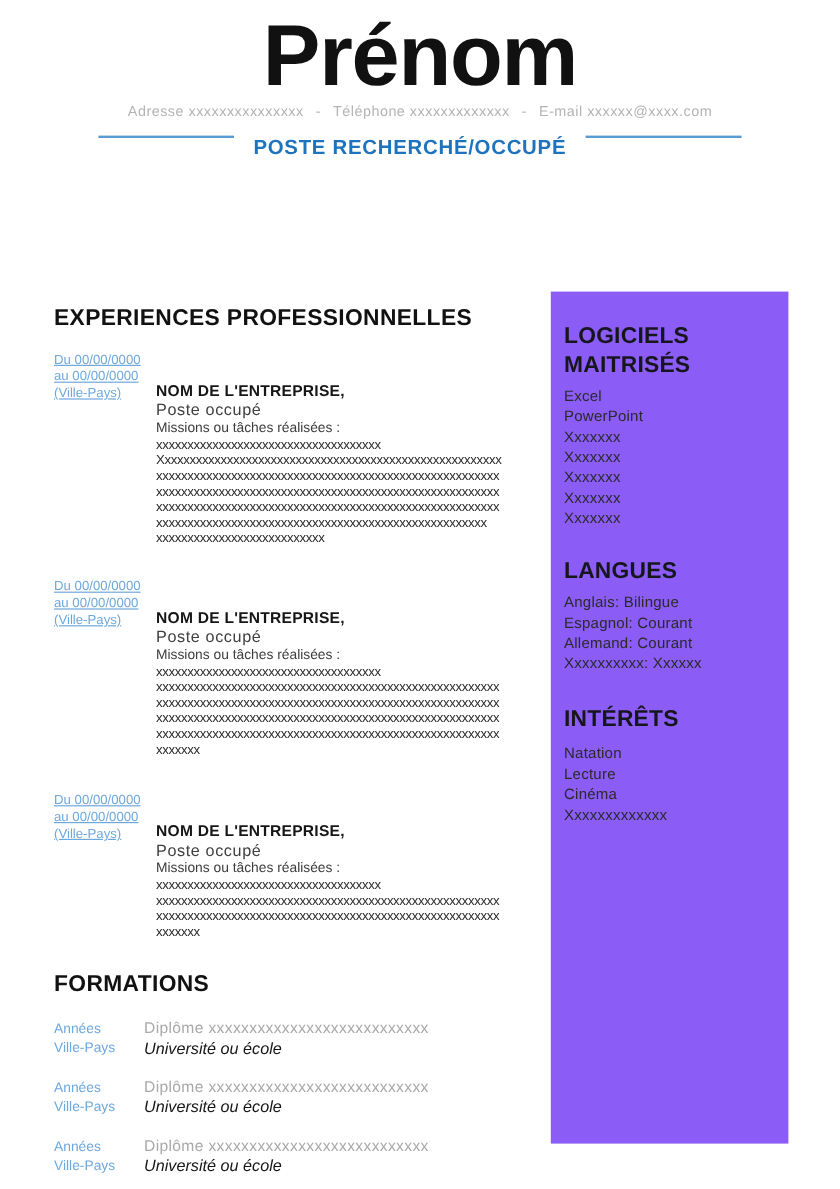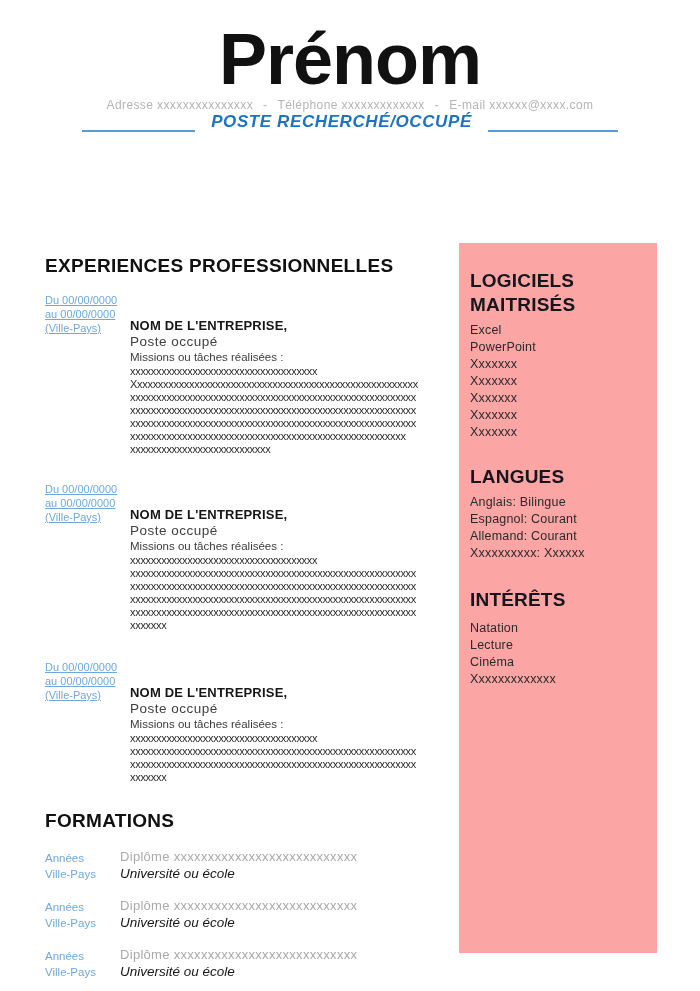--- a/index.html
+++ b/index.html
@@ -2,34 +2,34 @@
 <html><head>
 <meta charset="utf-8">
 <style>
   * { margin:0; padding:0; box-sizing:border-box; }
   html,body { background:#ffffff; }
   .page {
     position:relative; width:700px; height:991px; background:#ffffff;
     font-family:"Liberation Sans", sans-serif; color:#1c1c1c; overflow:hidden;
   }
   
-  .header { text-align:center; padding-top:22px; }
+  .header { text-align:center; padding-top:10px; }
   .first-name { font-size:72px; font-weight:bold; line-height:1.05; color:#111; letter-spacing:-1px; }
   .last-name  { font-size:48px; font-weight:bold; line-height:1.0; color:#111; margin-top:2px; letter-spacing:-0.5px; }
   .contact { font-size:12px; color:#b4b4b4; letter-spacing:0.4px; }
   .contact .sep { margin:0 10px; color:#b4b4b4; }
-  .poste-row { display:flex; align-items:flex-end; justify-content:center;font-style:italic; }
+  .poste-row { margin-top:13px; display:flex; align-items:flex-start; justify-content:center; }
   .poste-rule { height:2px; background:#5b9bd5; }
   .poste-rule.left  { width:113px; }
   .poste-rule.right { width:130px; }
   .poste-title { margin:0 16px; font-size:17px; font-weight:bold; color:#1e73be; letter-spacing:0.6px; }
   
   .sidebar {
     position:absolute; left:459px; top:243px; width:198px; height:710px;
-    background:#fca5a5; padding:26px 12px 10px 11px;
+    background:#8b5cf6; padding:26px 12px 10px 11px;
   }
   .side-title { font-size:19px; font-weight:bold; color:#16161d; line-height:24px; letter-spacing:0.2px; }
   .side-list { margin-top:5px; font-size:12.5px; color:#2a2a2a; line-height:17px; letter-spacing:0.2px; }
   .side-title.langues { margin-top:24px; }
   .side-title.interets { margin-top:26px; }
   .side-list.interets { margin-top:8px; }
   
   .main { position:absolute; left:45px; top:255px; width:392px; }
   .sec-title { font-size:19px; font-weight:bold; color:#111; letter-spacing:0.3px; line-height:22px; margin-bottom:16px; }
   .exp-entry { display:flex; margin-bottom:26px; }

